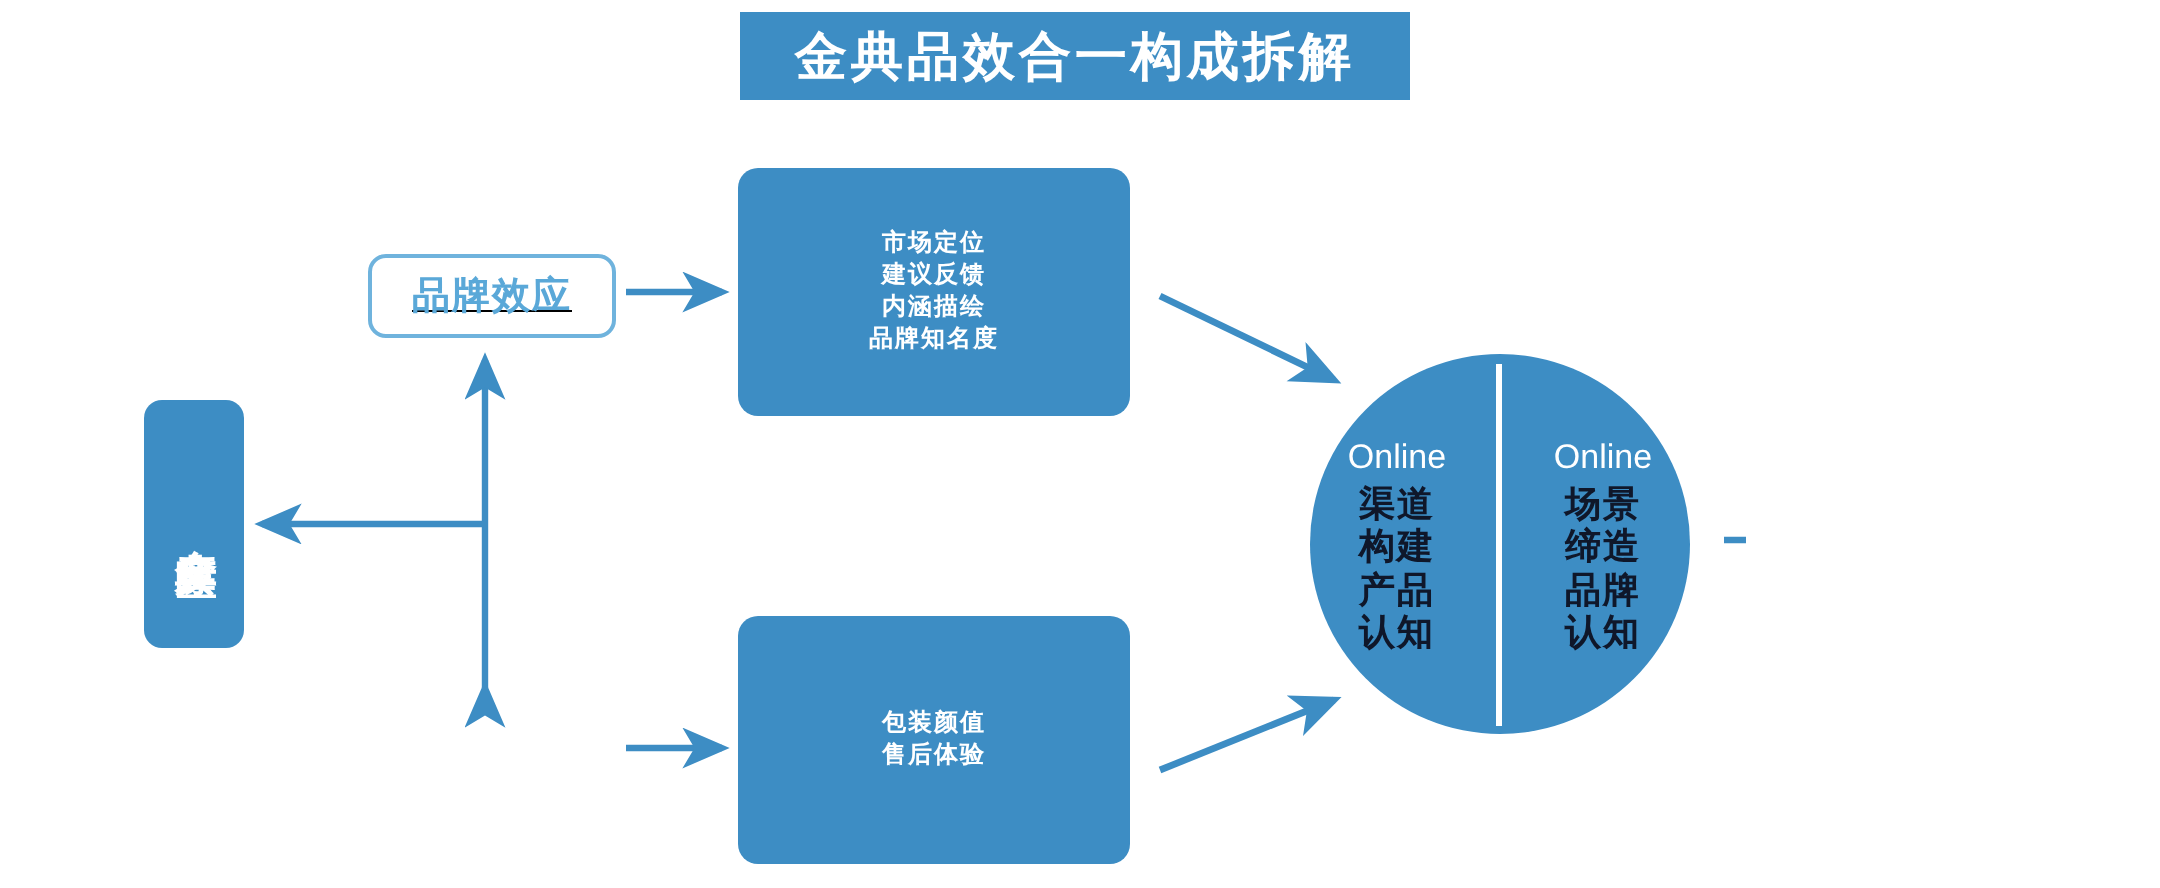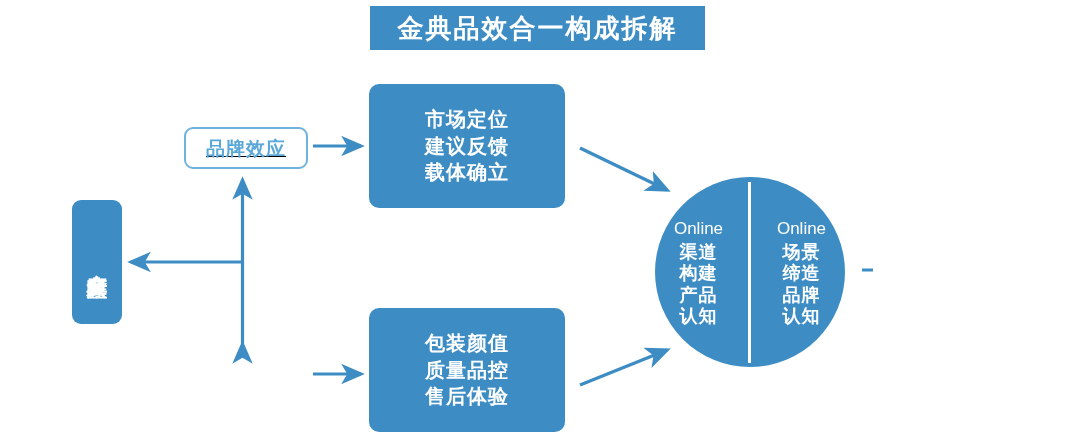--- a/index.html
+++ b/index.html
@@ -94,21 +94,21 @@
     border-radius: 10px;
     display: flex;
     flex-direction: column;
     align-items: center;
     justify-content: center;
   }
   .detail-box.top { top: 84px; }
   .detail-box.bottom { top: 308px; }
   .detail-box .line {
     color: #ffffff;
-    font-size: 20px;
+    font-size: 12px;
     font-weight: bold;
     line-height: 1.32;
     letter-spacing: 1px;
   }
 
   
   .circle {
     position: absolute;
     left: 655px;
     top: 177px;
@@ -131,21 +131,21 @@
   .circle .half.left { padding-right: 13px; }
   .circle .half.right { padding-left: 3px; }
   .circle .cap {
     color: #ffffff;
     font-size: 17px;
     font-weight: normal;
     line-height: 1.1;
     margin-bottom: 3px;
   }
   .circle .cn {
-    color: #ffffff;
+    color: #0f172a;
     font-size: 18px;
     font-weight: bold;
     line-height: 1.2;
     letter-spacing: 1px;
     text-align: right;
   }
   .circle-divider {
     position: absolute;
     left: 748px;
     top: 182px;
@@ -202,26 +202,26 @@
     <span class="vtext">金典牙医</span>
   </div>
 
   <div class="pill brand-effect">
     <span class="pill-text">品牌效应</span>
   </div>
 
   <div class="detail-box top">
     <span class="line">市场定位</span>
     <span class="line">建议反馈</span>
-    <span class="line">载体确立</span>
+    <span class="line">内涵描绘</span>
+    <span class="line">品牌知名度</span>
   </div>
 
   <div class="detail-box bottom">
     <span class="line">包装颜值</span>
-    <span class="line">质量品控</span>
     <span class="line">售后体验</span>
   </div>
 
   <div class="circle">
     <div class="half left">
       <span class="cap">Online</span>
       <span class="cn">渠道</span>
       <span class="cn">构建</span>
       <span class="cn">产品</span>
       <span class="cn">认知</span>

